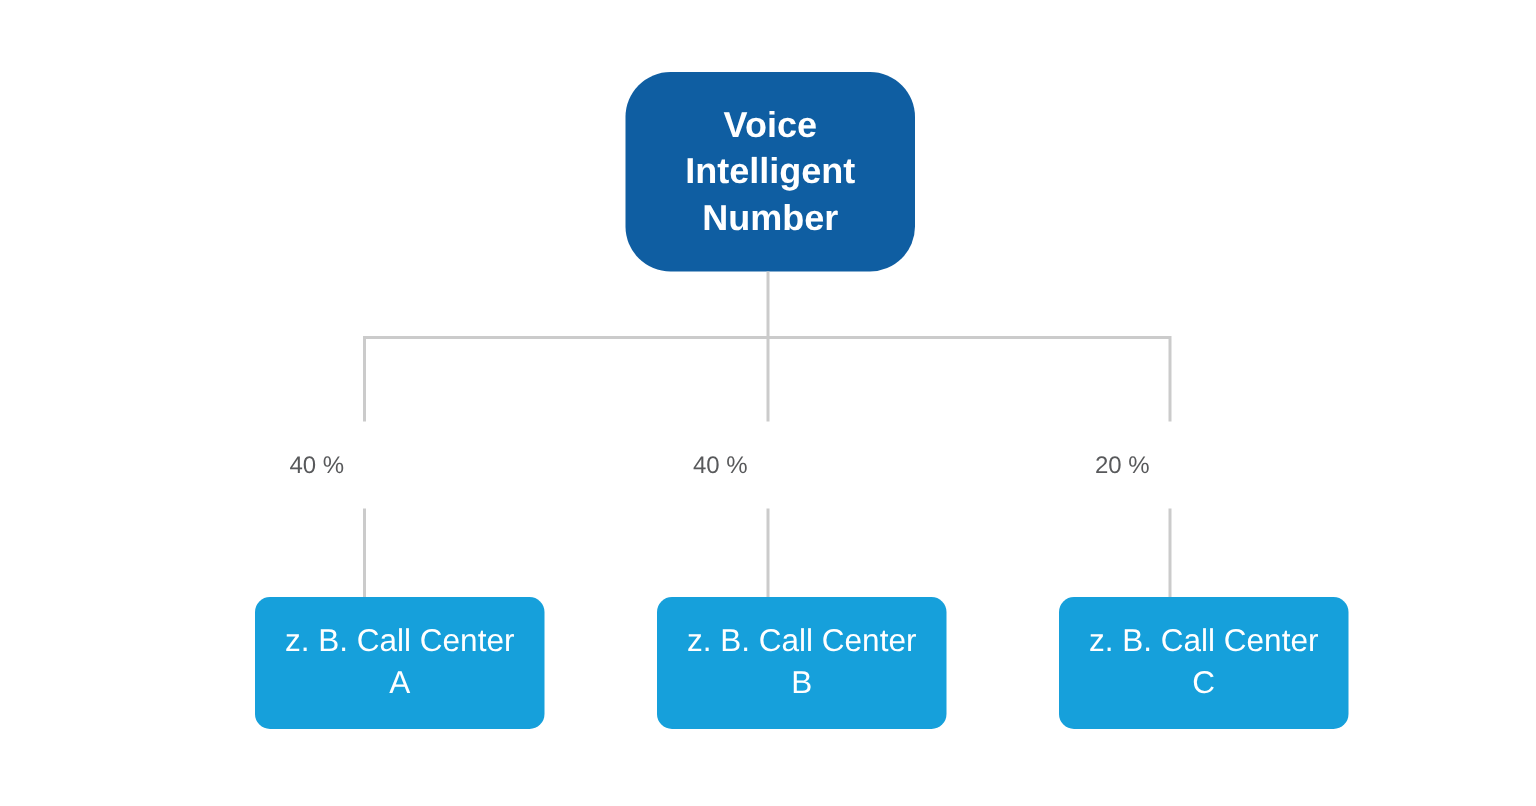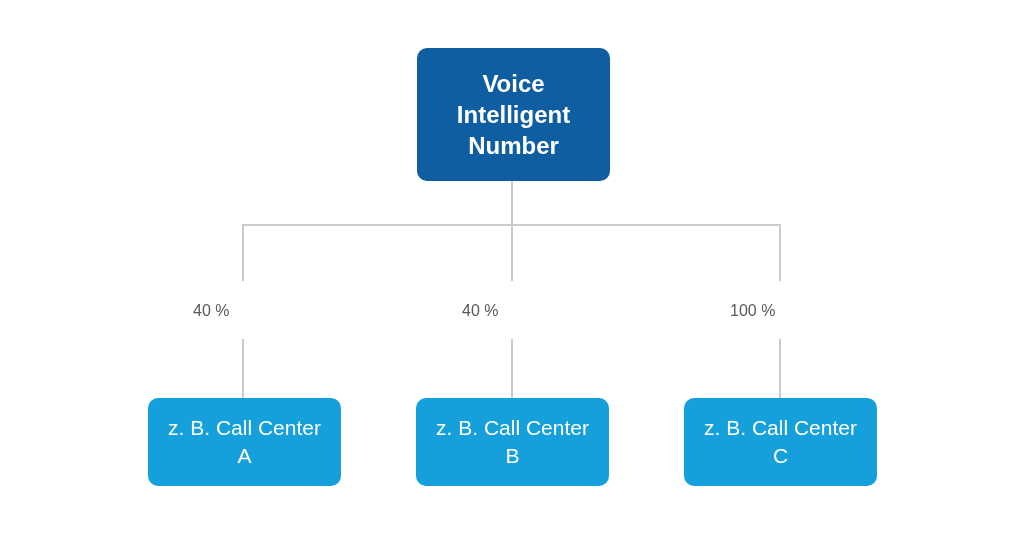--- a/index.html
+++ b/index.html
@@ -33,29 +33,31 @@
   }
   .node .label { white-space: pre-line; }
 
   .node.root {
     left: 417px; top: 48px;
     width: 193px; height: 133px;
     background: var(--root-box);
     font-weight: 700;
     font-size: 24px;
     line-height: 31px;
+    border-radius: 30px;
   }
 
   .node.child {
     top: 398px;
     width: 193px; height: 88px;
     background: var(--child-box);
     font-weight: 400;
     font-size: 21px;
     line-height: 28px;
+    margin-left: 22px;
   }
   .node.child.a { left: 148px; }
   .node.child.b { left: 416px; }
   .node.child.c { left: 684px; }
 
   .line {
     position: absolute;
     background: var(--connector);
   }
   .line.v { width: 2px; }
@@ -98,21 +100,21 @@
 
   <div class="line v drop a drop-upper"></div>
   <div class="line v drop a drop-lower"></div>
   <div class="line v drop b drop-upper"></div>
   <div class="line v drop b drop-lower"></div>
   <div class="line v drop c drop-upper"></div>
   <div class="line v drop c drop-lower"></div>
 
   <div class="percent a">40 %</div>
   <div class="percent b">40 %</div>
-  <div class="percent c">100 %</div>
+  <div class="percent c">20 %</div>
 
   <div class="node child a">
     <span class="label">z. B. Call Center
 A</span>
   </div>
   <div class="node child b">
     <span class="label">z. B. Call Center
 B</span>
   </div>
   <div class="node child c">

